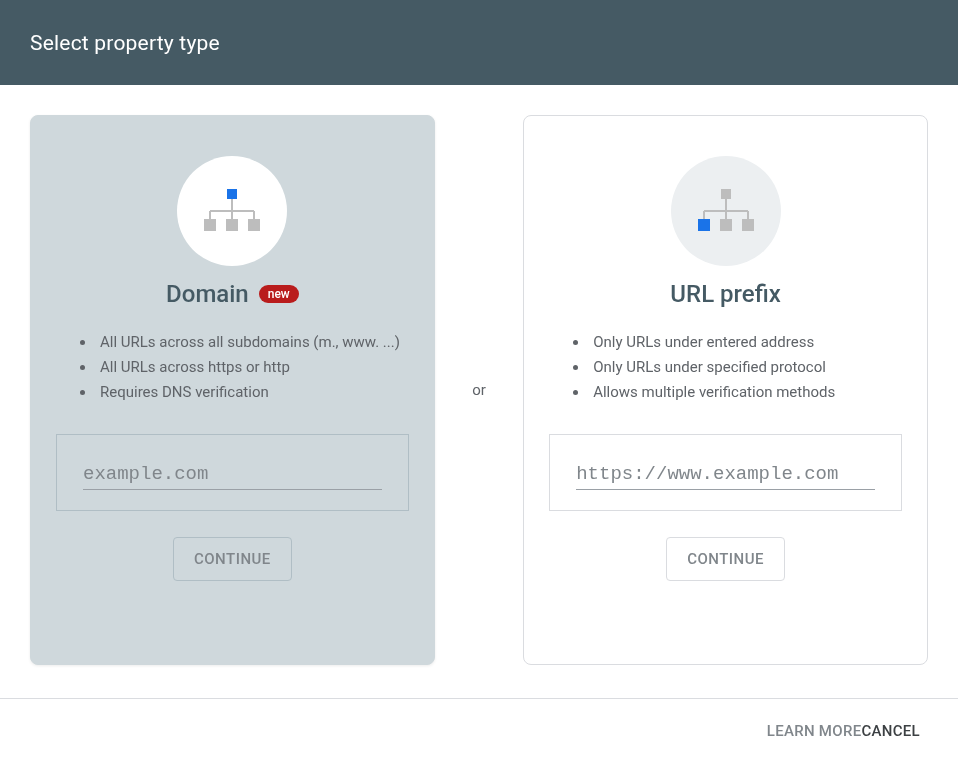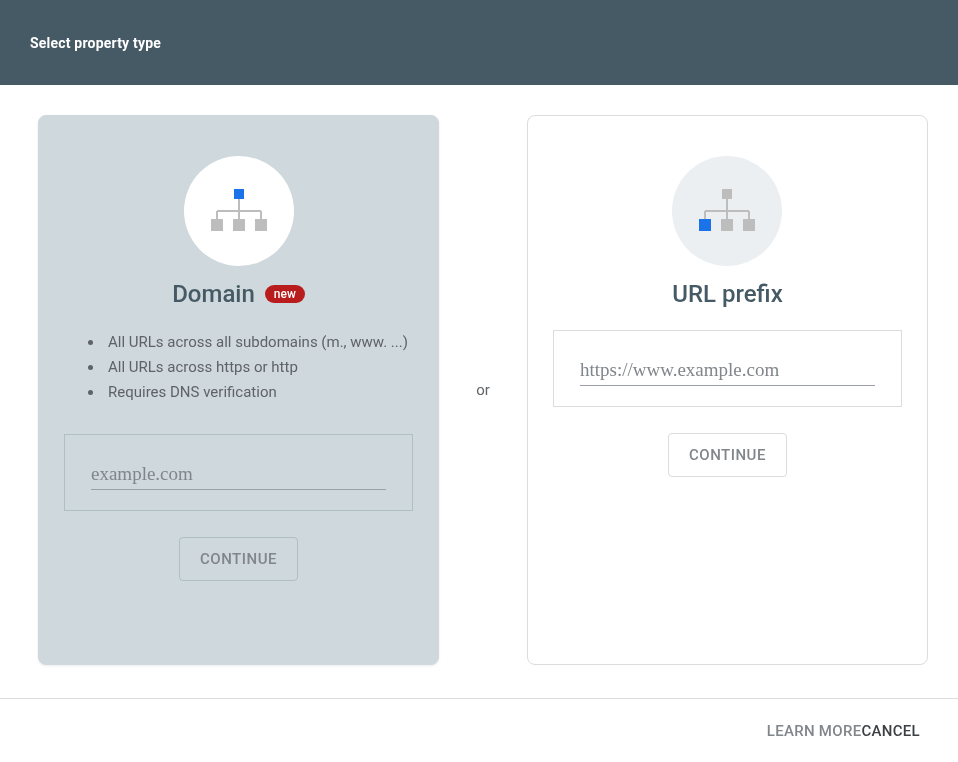--- a/index.html
+++ b/index.html
@@ -13,29 +13,29 @@
     }
     .header {
       background: #455a64;
       color: #fff;
       padding: 0 30px;
       height: 85px;
       display: flex;
       align-items: center;
     }
     .header h1 {
-      font-size: 14px;
-      font-weight: 700;
+      font-size: 21px;
+      font-weight: 400;
       letter-spacing: 0.2px;
     }
     .content {
       display: flex;
       align-items: center;
       justify-content: center;
-      padding: 30px 30px 0 38px;
+      padding: 30px 30px 0 30px;
       gap: 25px;
     }
     .card {
       width: 420px;
       height: 550px;
       border-radius: 8px;
       border: 1px solid #dadce0;
       padding: 40px 25px 25px 25px;
       display: flex;
       flex-direction: column;
@@ -102,21 +102,21 @@
     }
     .text-input {
       width: 100%;
       border: none;
       border-bottom: 1px solid #9aa0a6;
       background: transparent;
       font-size: 19px;
       color: #7f1d1d;
       padding: 4px 0;
       outline: none;
-      font-family: Liberation Serif, serif;
+      font-family: Liberation Mono, monospace;
     }
     .text-input::placeholder {
       color: #80868b;
     }
     .helper {
       font-size: 13px;
       color: #5f6368;
       margin-top: 16px;
     }
     .continue-btn {
@@ -217,20 +217,25 @@
         <line x1="31" y1="24" x2="31" y2="32" stroke="#bdbdbd" stroke-width="2"></line>
         <line x1="53" y1="24" x2="53" y2="32" stroke="#bdbdbd" stroke-width="2"></line>
         <rect x="3" y="32" width="12" height="12" fill="#1a73e8"></rect>
         <rect x="25" y="32" width="12" height="12" fill="#bdbdbd"></rect>
         <rect x="47" y="32" width="12" height="12" fill="#bdbdbd"></rect>
       </svg>
     </div>
     <div class="card-title">
       <span>URL prefix</span>
     </div>
+    <ul class="bullets">
+      <li>Only URLs under entered address</li>
+      <li>Only URLs under specified protocol</li>
+      <li>Allows multiple verification methods</li>
+    </ul>
     <div class="input-box">
       <input type="text" class="text-input" placeholder="https://www.example.com" style="">
     </div>
     <button class="continue-btn">CONTINUE</button>
   </div>
 
 </div>
 
 <div class="footer">
   <button class="footer-btn">LEARN MORE</button>

